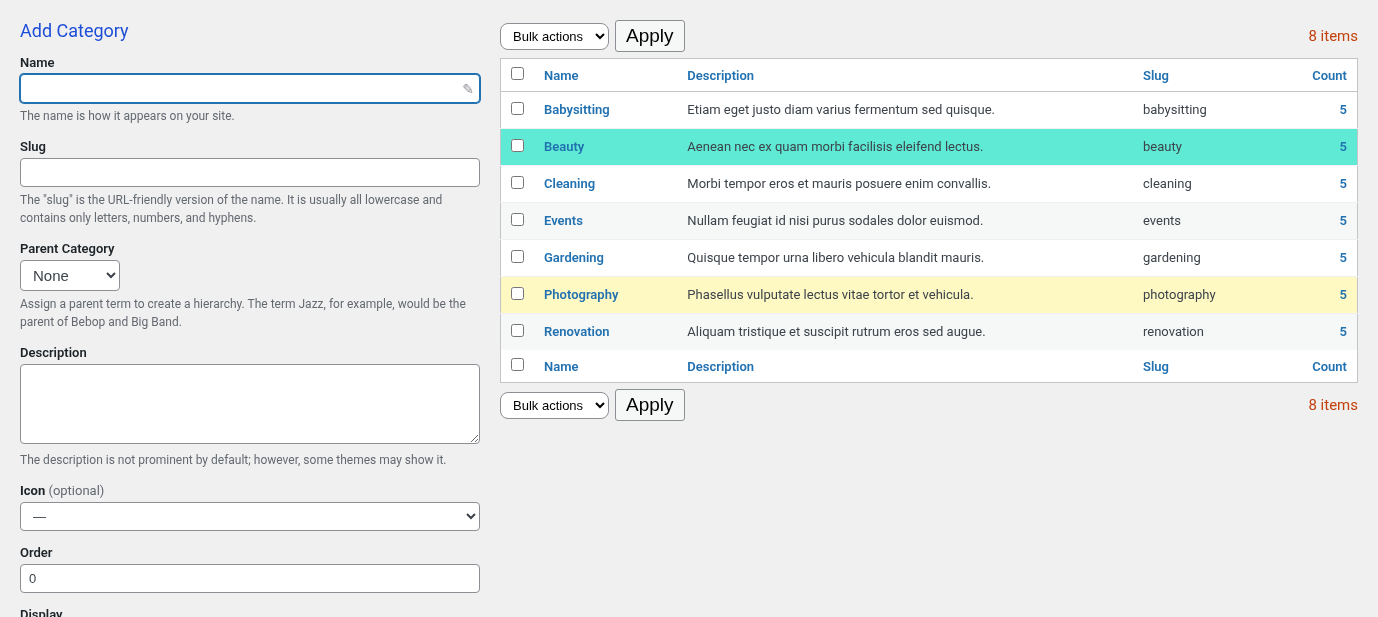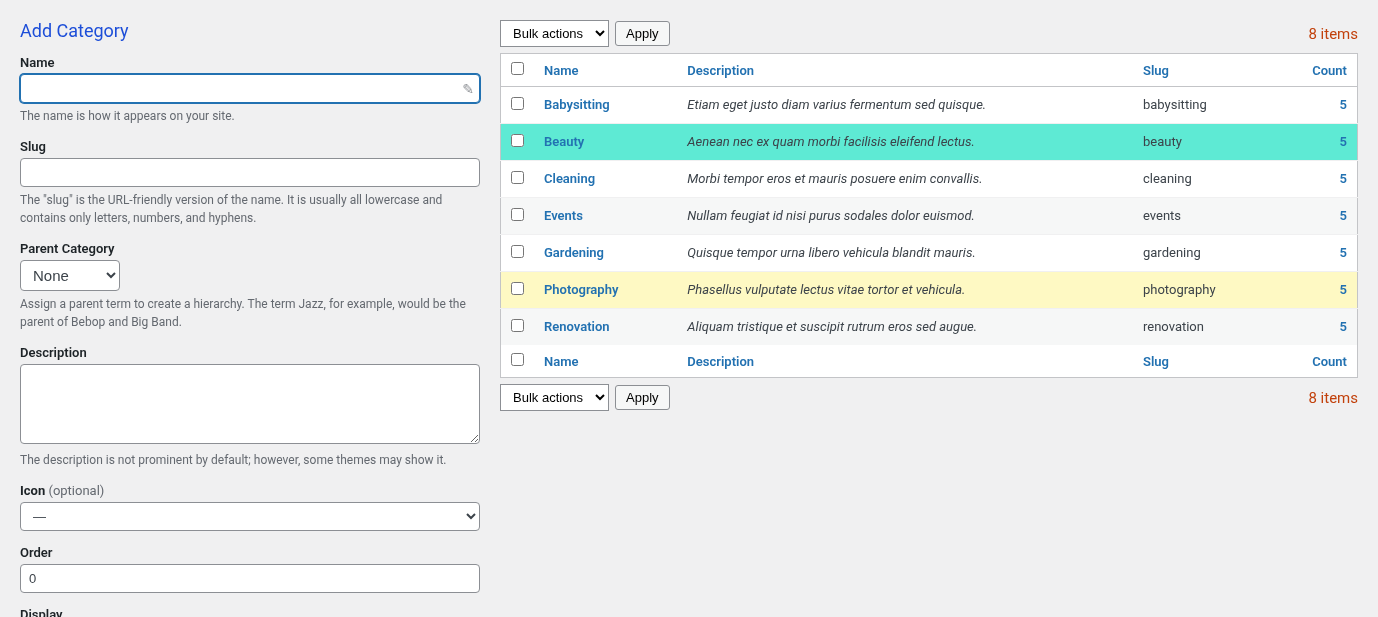--- a/index.html
+++ b/index.html
@@ -107,30 +107,30 @@
       align-items: center;
       gap: 6px;
     }
     .items-count {
       font-size: 15px;
       color: #c2410c;
     }
     .bulk-select {
       padding: 4px 8px;
       border: 1px solid #8c8f94;
-      border-radius: 0;
+      border-radius: 8px;
       font-size: 13px;
       background: #fff;
       cursor: pointer;
     }
     .apply-btn {
       padding: 4px 10px;
       border: 1px solid #8c8f94;
       border-radius: 3px;
-      font-size: 13px;
+      font-size: 19px;
       background: #f6f7f7;
       cursor: pointer;
     }
     .data-table {
       width: 100%;
       border-collapse: collapse;
       background: #fff;
       border: 1px solid #c3c4c7;
     }
     .data-table th {
@@ -156,21 +156,20 @@
       border-bottom: none;
     }
     .data-table .name-link {
       color: #2271b1;
       text-decoration: none;
       font-weight: 600;
     }
     .data-table .desc-col {
       color: #3c434a;
       max-width: 300px;
-      font-style: italic;
     }
     .data-table .slug-col {
       color: #3c434a;
     }
     .data-table .count-col {
       text-align: right;
       color: #2271b1;
     }
     .data-table .check-col {
       width: 28px;

